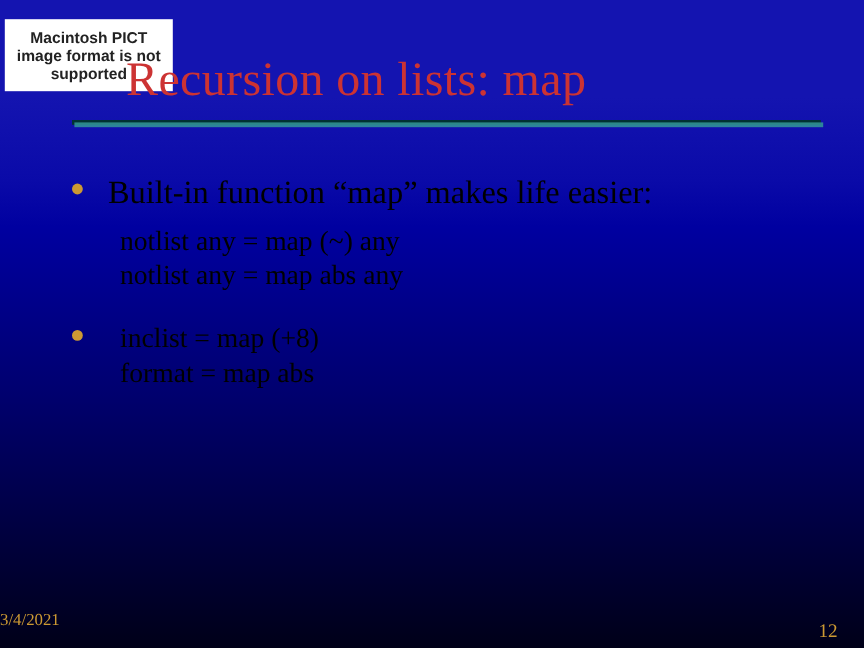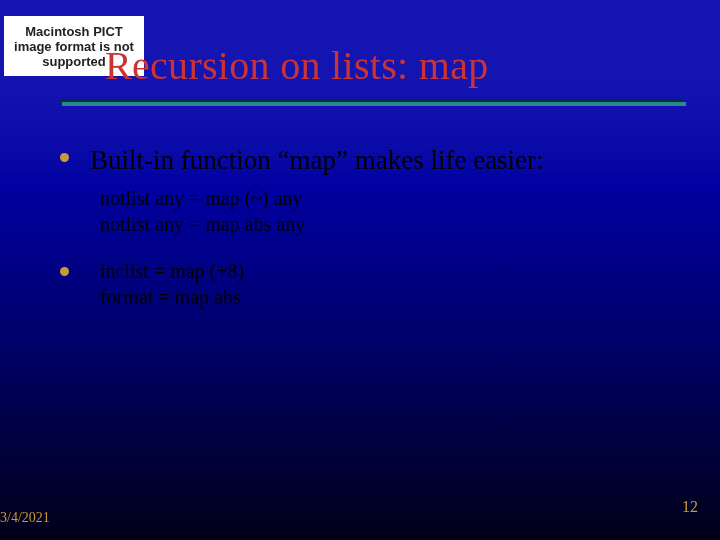--- a/index.html
+++ b/index.html
@@ -82,41 +82,41 @@
     position: absolute;
     left: 0;
     top: 8px;
     width: 9px;
     height: 9px;
     background: #cc9933;
     border-radius: 50%;
   }
   .code-block {
     padding-left: 40px;
-    font-size: 20px;
+    font-size: 23px;
     color: #000;
     line-height: 1.28;
     margin-bottom: 22px;
   }
   .code-block div {
     white-space: nowrap;
   }
   .footer-date {
     position: absolute;
     left: 0;
     width: 720px;
     bottom: 14px;
     text-align: left;
     color: #cc9933;
     font-size: 14px;
   }
   .footer-num {
     position: absolute;
     right: 22px;
-    bottom: 24px;
+    bottom: 4px;
     color: #cc9933;
     font-size: 16px;
   }
 </style>
 </head>
 <body>
 
 <div class="slide">
 
   <div class="pict-box">

